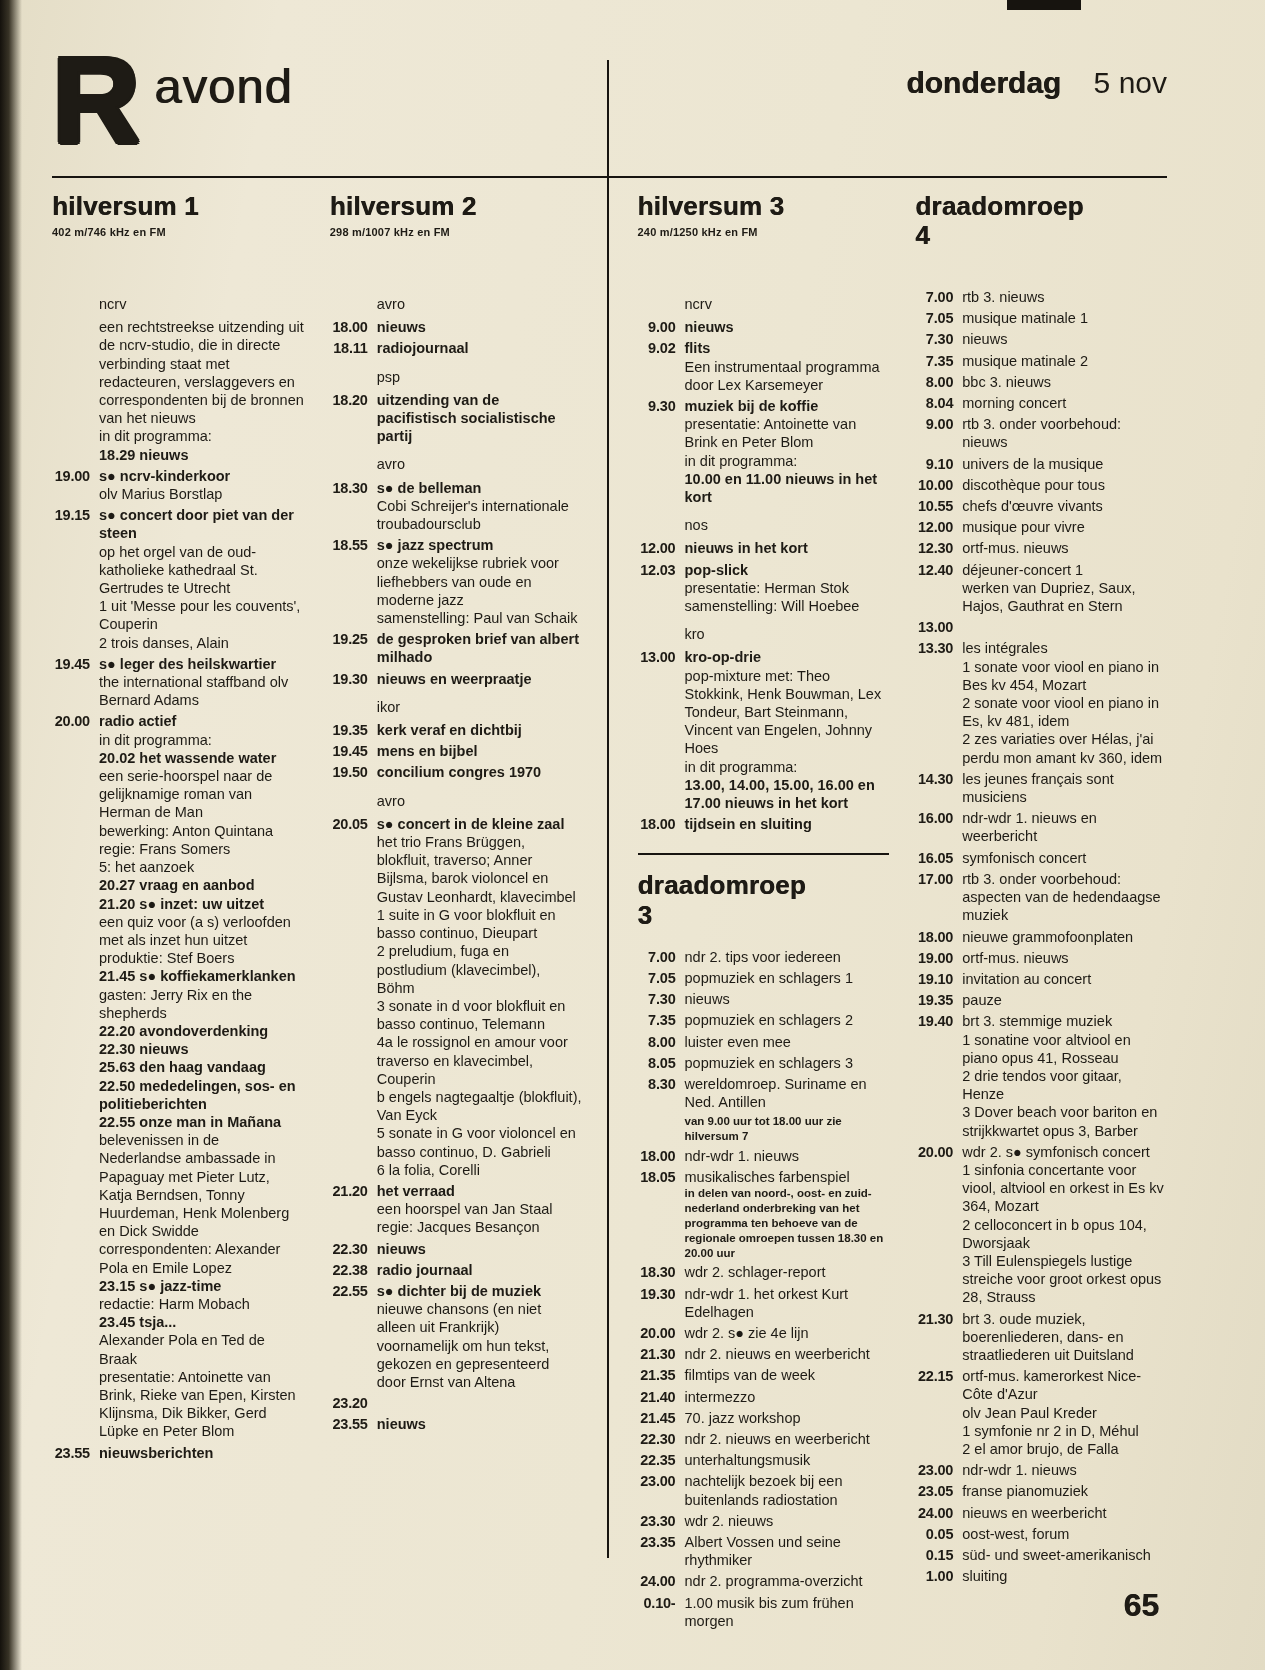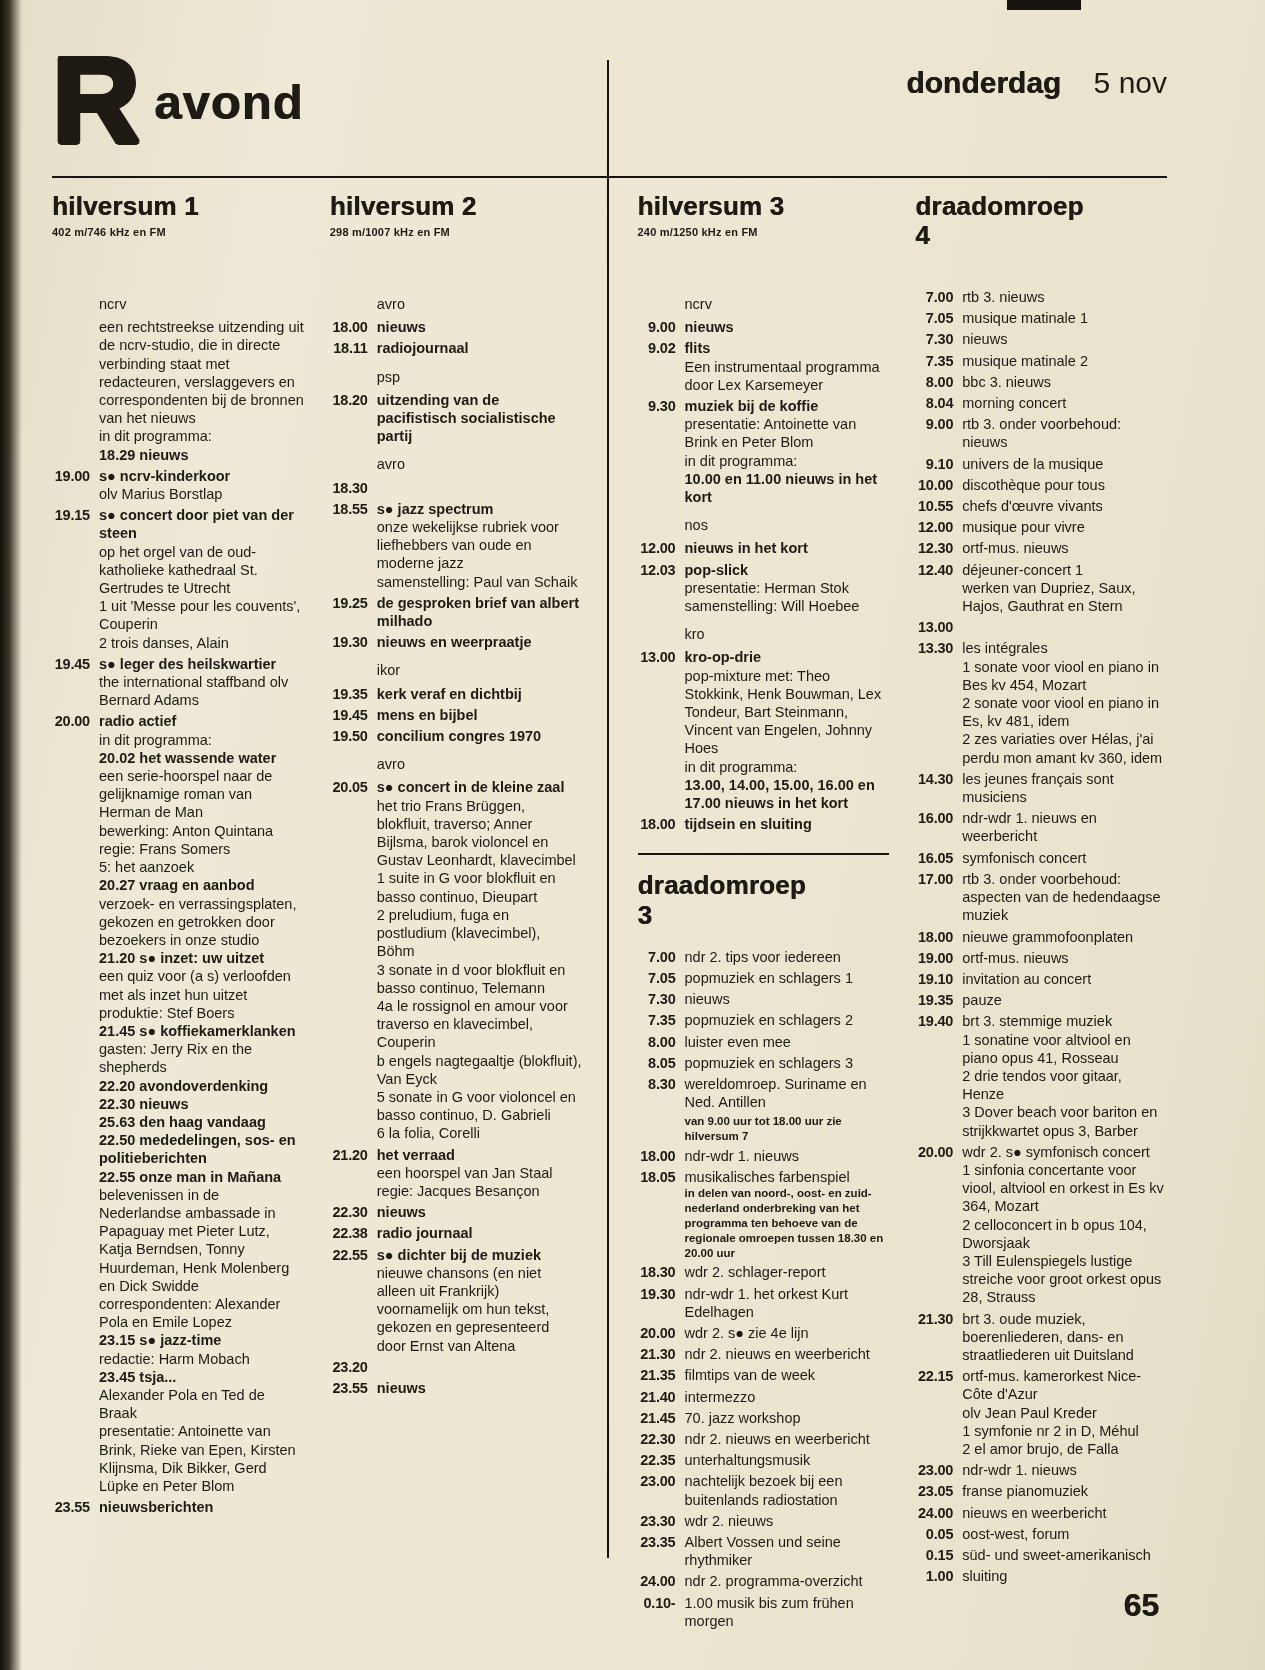--- a/index.html
+++ b/index.html
@@ -23,21 +23,21 @@
 
   .header { position:absolute; left:52px; right:98px; top:50px; height:122px; display:flex; justify-content:space-between; align-items:flex-start; }
   .masthead { display:flex; align-items:flex-start; }
   .logo-r {
     display:inline-block;
     font-size:122px; font-weight:bold; line-height:0.82; letter-spacing:-4px;
     text-shadow: 2.5px 0 0 currentColor, -2.5px 0 0 currentColor, 0 2.5px 0 currentColor,
                  0 -2.5px 0 currentColor, 2px 2px 0 currentColor, -2px 2px 0 currentColor,
                  2px -2px 0 currentColor, -2px -2px 0 currentColor;
   }
-  .section-word { font-size:49px; font-weight:bold; letter-spacing:1px; margin-left:18px; margin-top:24px;
+  .section-word { font-size:49px; font-weight:normal; letter-spacing:1px; margin-left:18px; margin-top:8px;
     text-shadow: 0.8px 0 0 currentColor; }
   .dateline { margin-top:16px; white-space:nowrap;text-align:center; }
   .dateline .day { font-size:30px; font-weight:bold; margin-right:28px; text-shadow:0.5px 0 0 currentColor; }
   .dateline .date { font-size:30px; font-weight:normal; }
 
   .header-rule { position:absolute; left:52px; right:98px; top:176px; height:2px; background:#171410; }
   .v-divider { position:absolute; left:607px; top:60px; width:2px; height:1498px; background:#171410; }
 
   .columns { position:absolute; left:52px; right:98px; top:192px; bottom:60px; display:flex; }
   .half { flex:1; display:flex; min-width:0; }
@@ -136,21 +136,20 @@
             <div class="time">20.00</div>
             <div class="body">
               <div class="title">radio actief</div>
               <div class="line">in dit programma:</div>
               <div class="line b">20.02 het wassende water</div>
               <div class="line">een serie-hoorspel naar de gelijknamige roman van Herman de Man</div>
               <div class="line">bewerking: Anton Quintana</div>
               <div class="line">regie: Frans Somers</div>
               <div class="line">5: het aanzoek</div>
               <div class="line b">20.27 vraag en aanbod</div>
-              <div class="line">verzoek- en verrassingsplaten, gekozen en getrokken door bezoekers in onze studio</div>
               <div class="line b">21.20 s● inzet: uw uitzet</div>
               <div class="line">een quiz voor (a s) verloofden met als inzet hun uitzet</div>
               <div class="line">produktie: Stef Boers</div>
               <div class="line b">21.45 s● koffiekamerklanken</div>
               <div class="line">gasten: Jerry Rix en the shepherds</div>
               <div class="line b">22.20 avondoverdenking</div>
               <div class="line b">22.30 nieuws</div>
               <div class="line b">25.63 den haag vandaag</div>
               <div class="line b">22.50 mededelingen, sos- en politieberichten</div>
               <div class="line b">22.55 onze man in Mañana</div>
@@ -208,20 +207,24 @@
             </div>
           </div>
           <div class="entry">
             <div class="time"></div>
             <div class="body">
               <div class="net">avro</div>
             </div>
           </div>
           <div class="entry">
             <div class="time">18.30</div>
+            <div class="body">
+              <div class="title">s● de belleman</div>
+              <div class="line">Cobi Schreijer's internationale troubadoursclub</div>
+            </div>
           </div>
           <div class="entry">
             <div class="time">18.55</div>
             <div class="body">
               <div class="title">s● jazz spectrum</div>
               <div class="line">onze wekelijkse rubriek voor liefhebbers van oude en moderne jazz</div>
               <div class="line">samenstelling: Paul van Schaik</div>
             </div>
           </div>
           <div class="entry">

